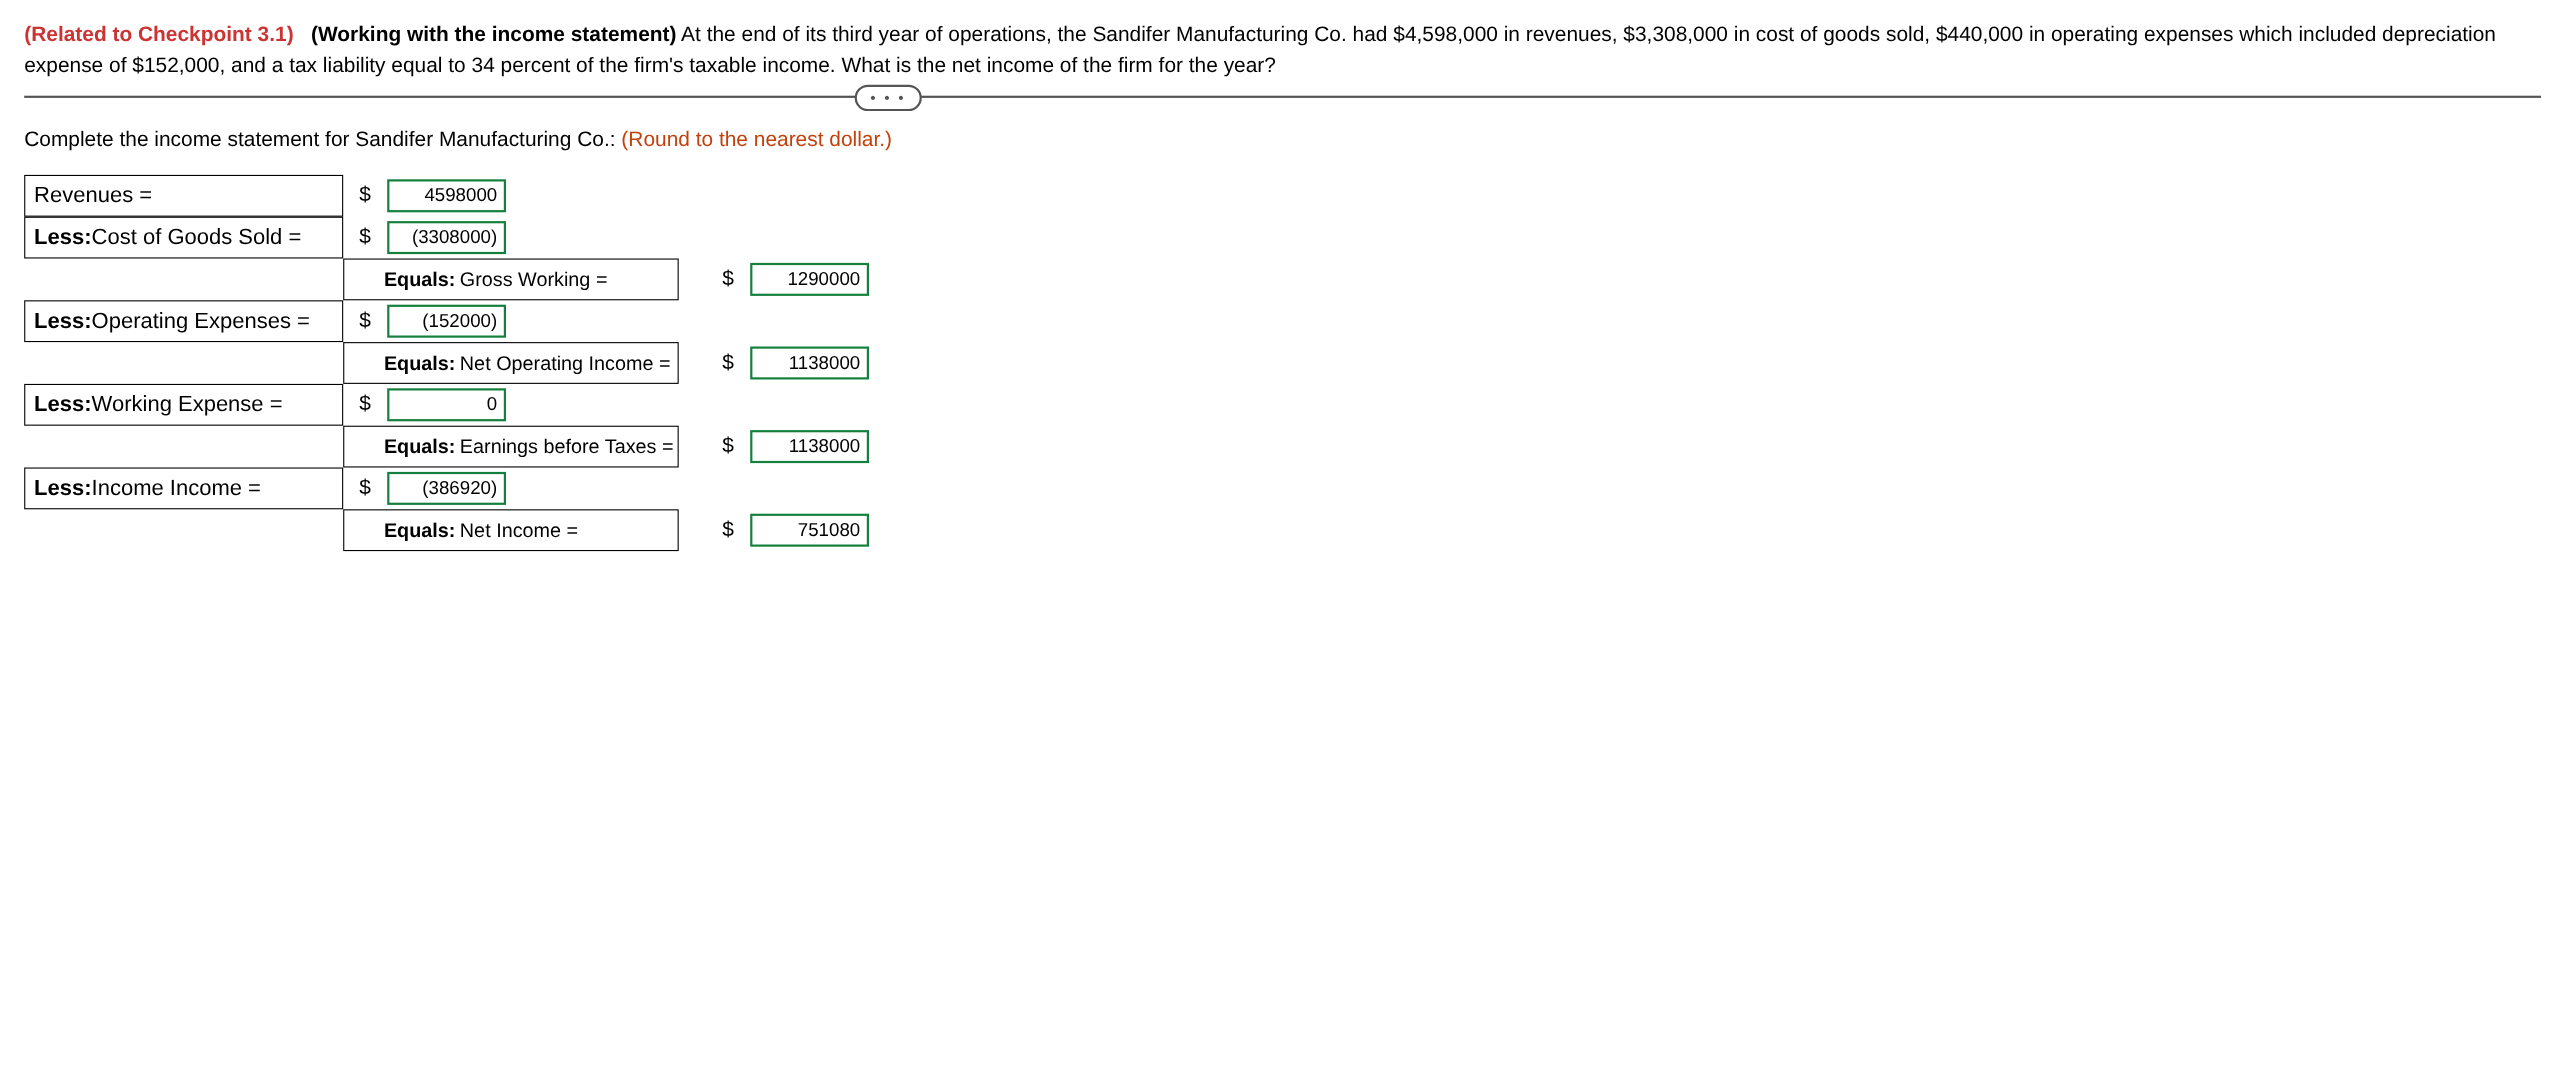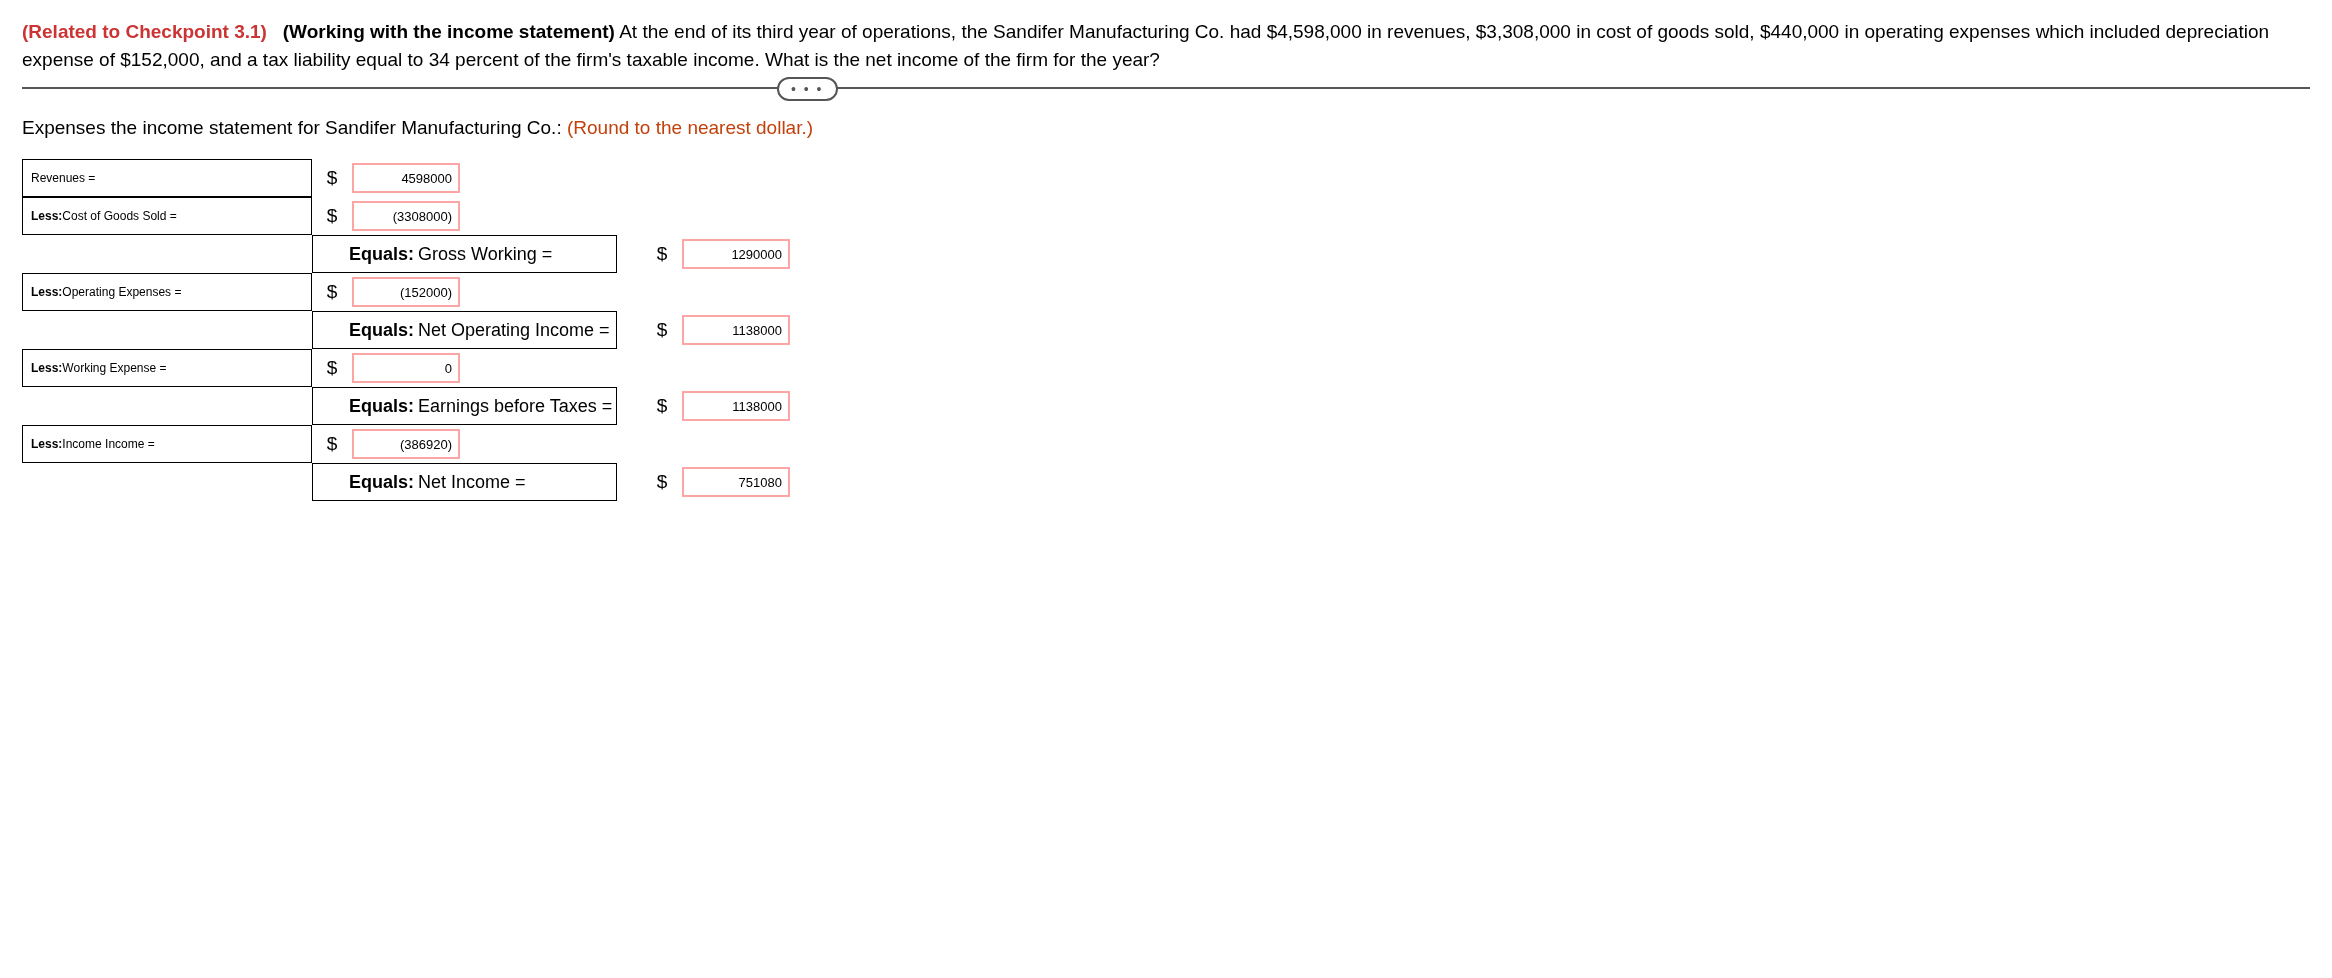--- a/index.html
+++ b/index.html
@@ -43,35 +43,35 @@
     height: 38px;
     position: relative;
   }
   .label-box {
     width: 290px;
     border: 1px solid #000;
     height: 38px;
     display: flex;
     align-items: center;
     padding-left: 8px;
-    font-size: 12px;
+    font-size: 20px;
   }
   .spacer-290 { width: 290px; height: 38px; }
   .dollar {
     width: 40px;
     text-align: center;
     font-size: 19px;
   }
   .value-input {
     width: 108px;
     height: 30px;
-    border: 2px solid #fca5a5;
+    border: 2px solid #15803d;
     text-align: right;
     padding-right: 6px;
-    font-size: 13px;
+    font-size: 17px;
     font-family: Arial, sans-serif;
   }
   .equals-cell {
     flex: 0 0 305px;
     border: 1px solid #000;
     height: 38px;
     display: flex;
     align-items: center;
     padding-left: 36px;
     font-size: 18px;
@@ -87,21 +87,21 @@
   <span>&nbsp;</span>
   <span class="bold">(Working with the income statement)</span>
   <span> At the end of its third year of operations, the Sandifer Manufacturing Co. had $4,598,000 in revenues, $3,308,000 in cost of goods sold, $440,000 in operating expenses which included depreciation expense of $152,000, and a tax liability equal to 34 percent of the firm's taxable income.  What is the net income of the firm for the year?</span>
 </div>
 
 <div class="divider-wrap">
   <span class="ellipsis-badge">• • •</span>
 </div>
 
 <div class="instruction">
-  <span>Expenses the income statement for Sandifer Manufacturing Co.:</span>
+  <span>Complete the income statement for Sandifer Manufacturing Co.:</span>
   <span class="blue-text"> (Round to the nearest dollar.)</span>
 </div>
 
 <div class="sheet">
 
   <div class="row">
     <div class="label-box">
       <span>Revenues =</span>
     </div>
     <div class="dollar">$</div>

